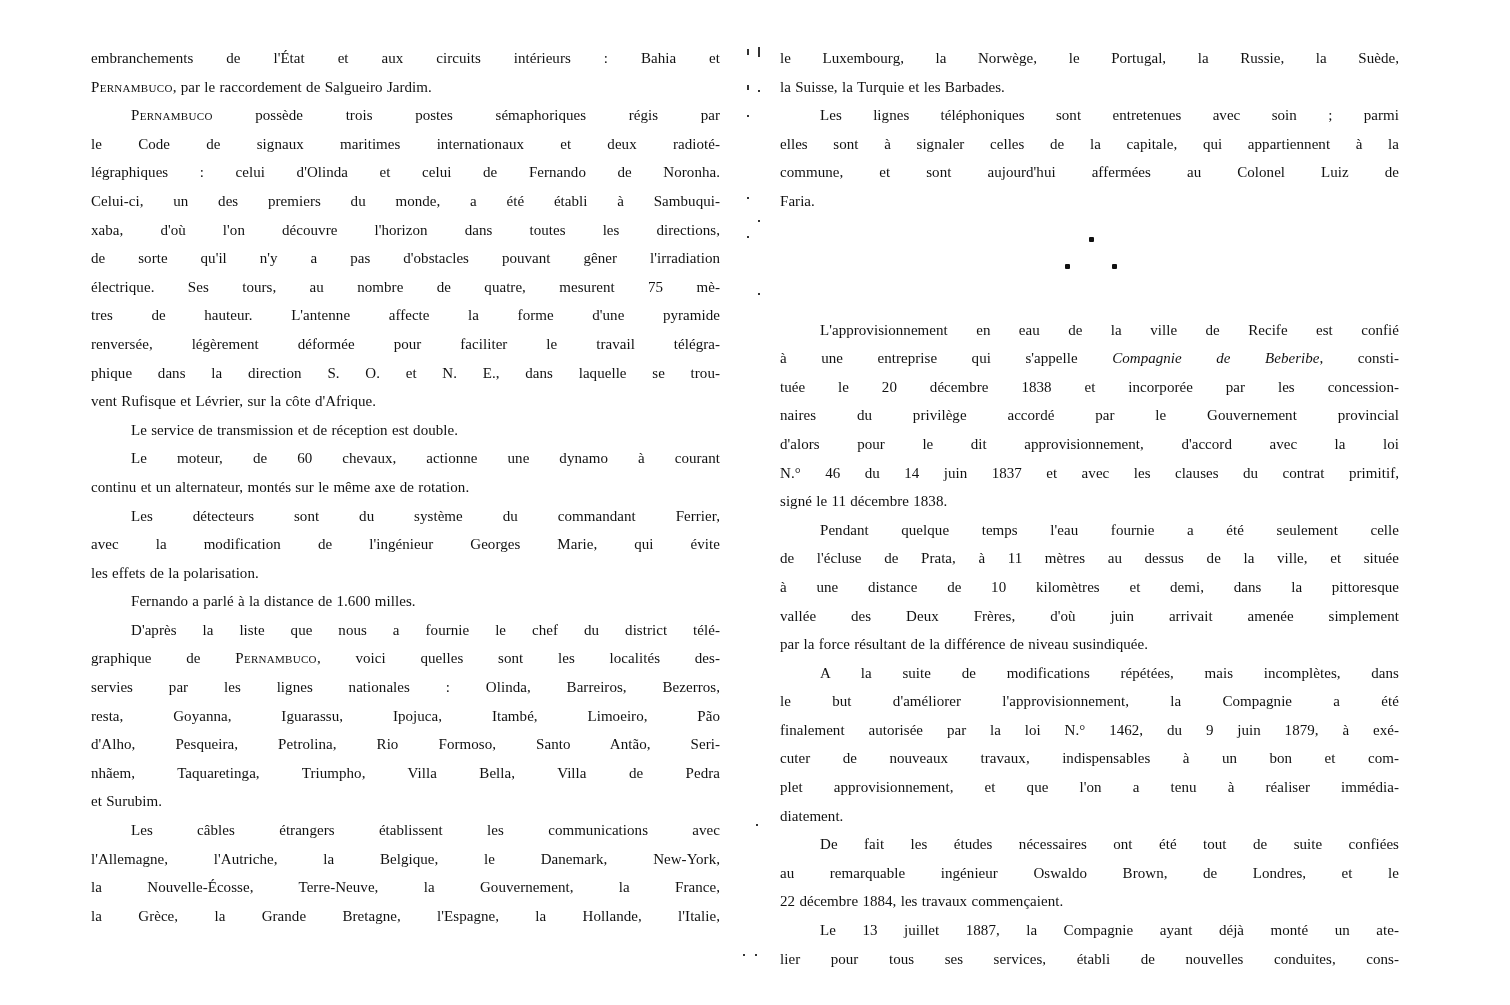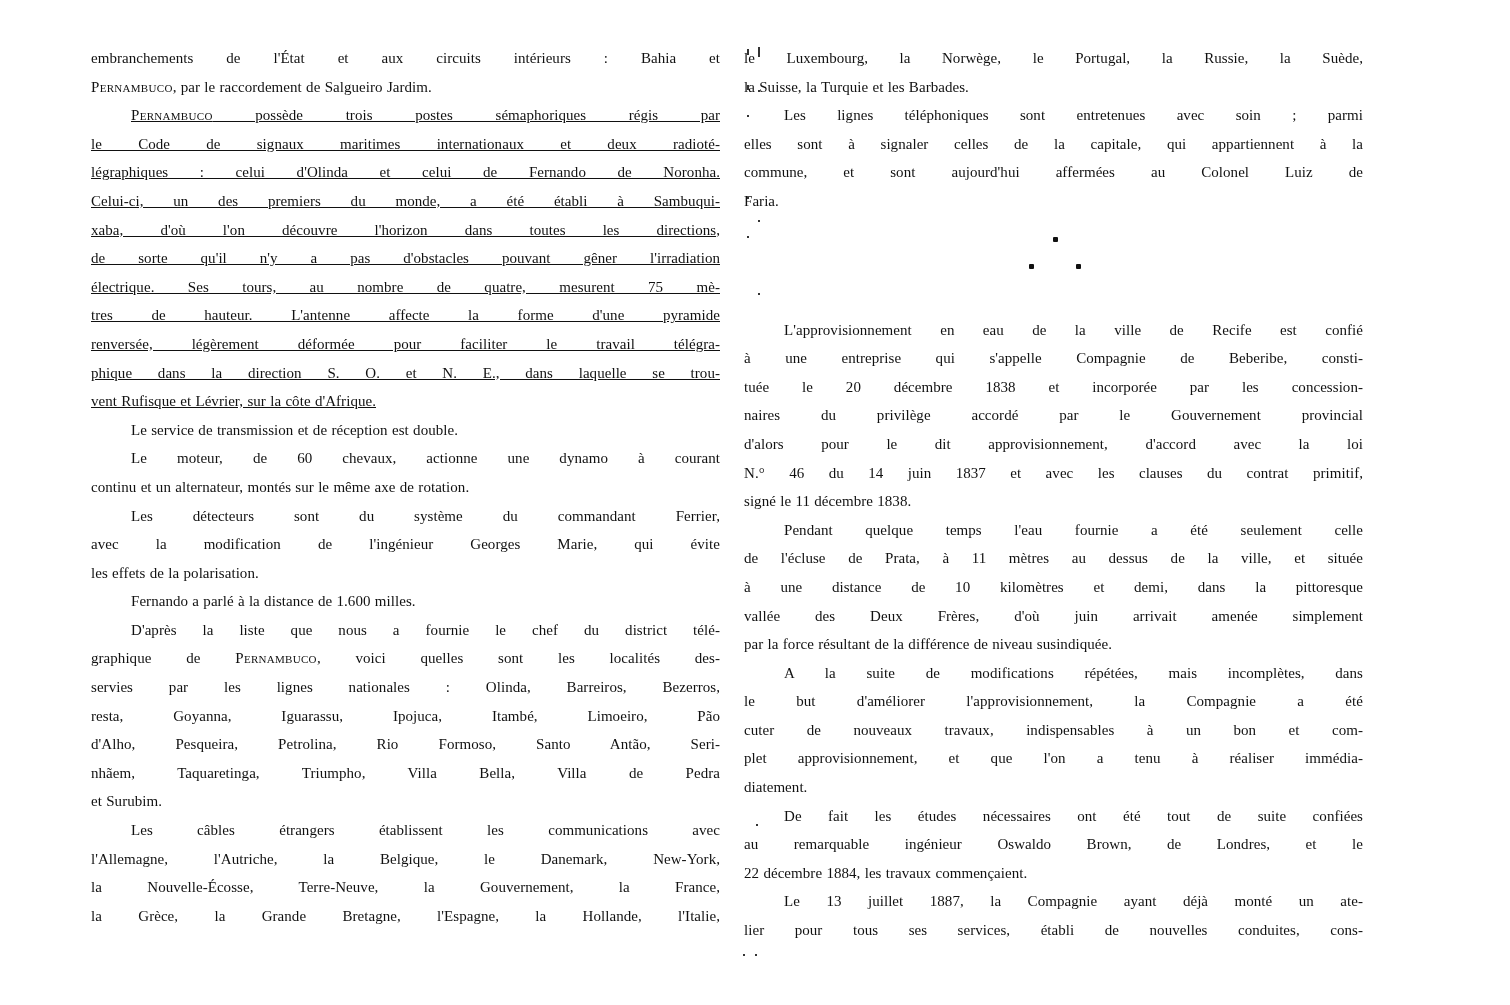--- a/index.html
+++ b/index.html
@@ -27,21 +27,21 @@
       text-align: justify;
       hyphens: none;
       letter-spacing: 0.05px;
       word-spacing: 0.5px;
     }
     .col-left {
       left: 91px;
       width: 629px;
     }
     .col-right {
-      left: 744px;
+      left: 780px;
       width: 619px;
     }
     .para {
       margin: 0;
       text-indent: 40px;
     }
     .para.cont {
       text-indent: 0;
     }
     .line {
@@ -55,20 +55,21 @@
       text-align-last: left;
     }
     .line.indent {
       padding-left: 40px;
     }
     .sc {
       font-variant: small-caps;
       letter-spacing: 0.3px;
     }
     .it {
+      font-style: italic;
     }
     .asterism {
       position: relative;
       height: 86px;
       margin: 0;
     }
     .star {
       position: absolute;
       width: 5px;
       height: 5px;
@@ -90,21 +91,21 @@
   </style>
 </head>
 <body>
 
 <div class="page">
   <div class="column col-left" id="col-left">
       <div class="para cont" style="text-indent: 0px;">
         <span class="line">embranchements de l'État et aux circuits intérieurs : Bahia et</span>
         <span class="line last"><span class="sc">Pernambuco</span>, par le raccordement de Salgueiro Jardim.</span>
       </div>
-      <div class="para" style="text-indent: 0px; text-decoration: underline;">
+      <div class="para" style="text-indent: 0px;">
         <span class="line indent"><span class="sc">Pernambuco</span> possède trois postes sémaphoriques régis par</span>
         <span class="line">le Code de signaux maritimes internationaux et deux radioté-</span>
         <span class="line">légraphiques : celui d'Olinda et celui de Fernando de Noronha.</span>
         <span class="line">Celui-ci, un des premiers du monde, a été établi à Sambuqui-</span>
         <span class="line">xaba, d'où l'on découvre l'horizon dans toutes les directions,</span>
         <span class="line">de sorte qu'il n'y a pas d'obstacles pouvant gêner l'irradiation</span>
         <span class="line">électrique. Ses tours, au nombre de quatre, mesurent 75 mè-</span>
         <span class="line">tres de hauteur. L'antenne affecte la forme d'une pyramide</span>
         <span class="line">renversée, légèrement déformée pour faciliter le travail télégra-</span>
         <span class="line">phique dans la direction S. O. et N. E., dans laquelle se trou-</span>
@@ -173,20 +174,21 @@
         <div class="para" style="text-indent: 0px;">
           <span class="line indent">Pendant quelque temps l'eau fournie a été seulement celle</span>
           <span class="line">de l'écluse de Prata, à 11 mètres au dessus de la ville, et située</span>
           <span class="line">à une distance de 10 kilomètres et demi, dans la pittoresque</span>
           <span class="line">vallée des Deux Frères, d'où juin arrivait amenée simplement</span>
           <span class="line last">par la force résultant de la différence de niveau susindiquée.</span>
         </div>
         <div class="para" style="text-indent: 0px;">
           <span class="line indent">A la suite de modifications répétées, mais incomplètes, dans</span>
           <span class="line">le but d'améliorer l'approvisionnement, la Compagnie a été</span>
+          <span class="line">finalement autorisée par la loi N.° 1462, du 9 juin 1879, à exé-</span>
           <span class="line">cuter de nouveaux travaux, indispensables à un bon et com-</span>
           <span class="line">plet approvisionnement, et que l'on a tenu à réaliser immédia-</span>
           <span class="line last">diatement.</span>
         </div>
         <div class="para" style="text-indent: 0px;">
           <span class="line indent">De fait les études nécessaires ont été tout de suite confiées</span>
           <span class="line">au remarquable ingénieur Oswaldo Brown, de Londres, et le</span>
           <span class="line last">22 décembre 1884, les travaux commençaient.</span>
         </div>
         <div class="para" style="text-indent: 0px;">

